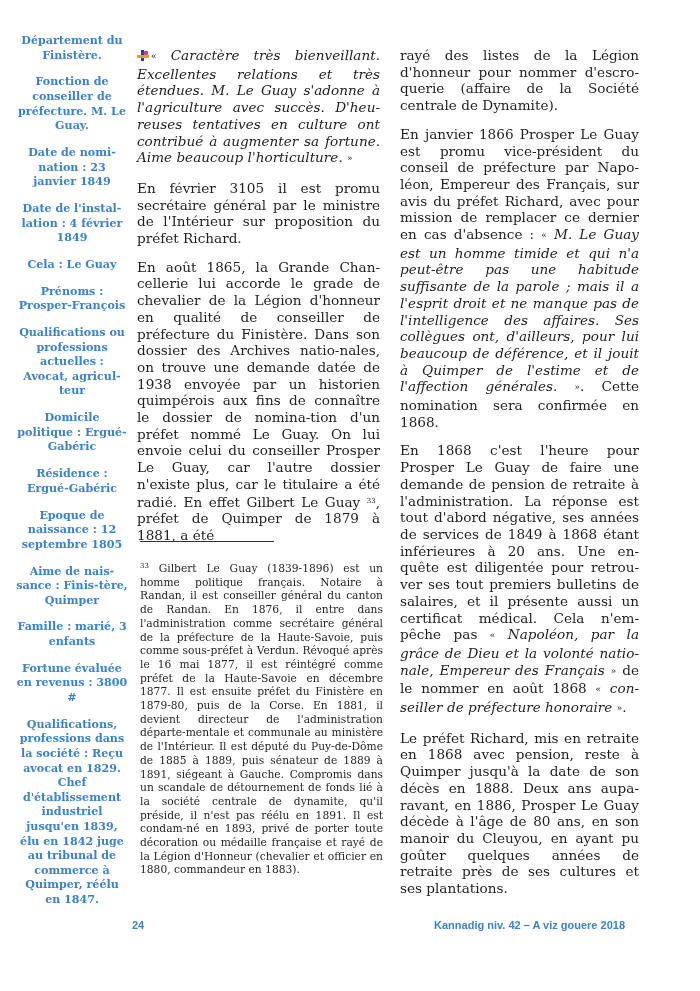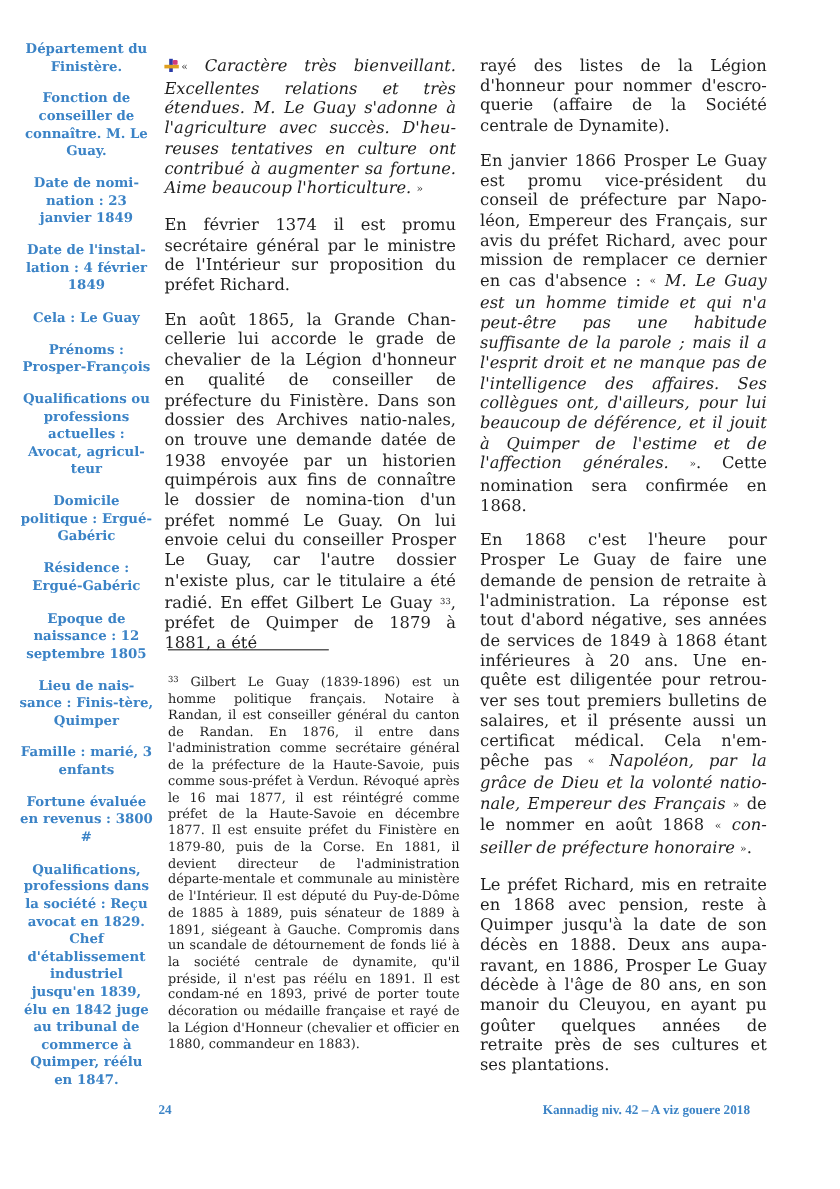--- a/index.html
+++ b/index.html
@@ -14,49 +14,49 @@
   .col p { margin: 12px 0 12px 0; }
   .quote { font-style: italic; }
   .guil { font-style: normal; font-size: 9px; position: relative; top: -1px; }
   .logo-icon { display: inline-block; width: 12px; height: 11px; position: relative; vertical-align: -1px; margin-right: 2px; }
   .logo-icon .v { position: absolute; left: 4px; top: 0; width: 3px; height: 11px; background: #2b3ba8; }
   .logo-icon .h { position: absolute; left: 0; top: 5px; width: 12px; height: 3px; background: #e0a020; }
   .logo-icon .d { position: absolute; left: 7px; top: 1px; width: 4px; height: 4px; background: #d23a7a; border-radius: 1px; }
   .fn-rule { position: absolute; left: 140px; top: 541px; width: 134px; border-top: 1px solid #333; }
   .footnote { position: absolute; left: 140px; top: 560px; width: 243px; font-size: 10.7px; line-height: 13.7px; text-align: justify; }
   .footnote sup, .col sup { font-size: 7px; vertical-align: 4px; }
-  .footer { position: absolute; top: 919px; font-family: Liberation Serif, serif; font-weight: bold; color: #3b83c6; font-size: 11px; }
+  .footer { position: absolute; top: 919px; font-family: Liberation Sans, sans-serif; font-weight: bold; color: #3b83c6; font-size: 11px; }
   .footer-left { left: 132px; }
   .footer-right { right: 75px; }
 </style>
 </head>
 <body>
 
 <div class="sidebar">
   <div class="side-item">Département du Finistère.</div>
-  <div class="side-item">Fonction de conseiller de connaître. M. Le Guay.</div>
+  <div class="side-item">Fonction de conseiller de préfecture. M. Le Guay.</div>
   <div class="side-item">Date de nomi-nation : 23 janvier 1849</div>
   <div class="side-item">Date de l'instal-lation : 4 février 1849</div>
   <div class="side-item">Cela : Le Guay</div>
   <div class="side-item">Prénoms : Prosper-François</div>
   <div class="side-item">Qualifications ou professions actuelles : Avocat, agricul-teur</div>
   <div class="side-item">Domicile politique : Ergué-Gabéric</div>
   <div class="side-item">Résidence : Ergué-Gabéric</div>
   <div class="side-item">Epoque de naissance : 12 septembre 1805</div>
-  <div class="side-item">Lieu de nais-sance : Finis-tère, Quimper</div>
+  <div class="side-item">Aime de nais-sance : Finis-tère, Quimper</div>
   <div class="side-item">Famille : marié, 3 enfants</div>
   <div class="side-item">Fortune évaluée en revenus : 3800 #</div>
   <div class="side-item">Qualifications, professions dans la société : Reçu avocat en 1829. Chef d'établissement industriel jusqu'en 1839, élu en 1842 juge au tribunal de commerce à Quimper, réélu en 1847.</div>
 </div>
 
 <div class="col col-mid">
   <p class="quote">
     <span class="logo-icon"><span class="v"></span><span class="h"></span><span class="d"></span></span><span class="guil">«</span><span> Caractère très bienveillant. Excellentes relations et très étendues. M. Le Guay s'adonne à l'agriculture avec succès. D'heu-reuses tentatives en culture ont contribué à augmenter sa fortune. Aime beaucoup l'horticulture. </span><span class="guil">»</span>
   </p>
-  <p>En février 1374 il est promu secrétaire général par le ministre de l'Intérieur sur proposition du préfet Richard.</p>
+  <p>En février 3105 il est promu secrétaire général par le ministre de l'Intérieur sur proposition du préfet Richard.</p>
   <p><span>En août 1865, la Grande Chan-cellerie lui accorde le grade de chevalier de la Légion d'honneur en qualité de conseiller de préfecture du Finistère. Dans son dossier des Archives natio-nales, on trouve une demande datée de 1938 envoyée par un historien quimpérois aux fins de connaître le dossier de nomina-tion d'un préfet nommé Le Guay. On lui envoie celui du conseiller Prosper Le Guay, car l'autre dossier n'existe plus, car le titulaire a été radié. En effet Gilbert Le Guay </span><sup>33</sup><span>, préfet de Quimper de 1879 à 1881, a été</span></p>
 </div>
 
 <div class="fn-rule"></div>
 
 <div class="footnote">
   <sup>33</sup><span> Gilbert Le Guay (1839-1896) est un homme politique français. Notaire à Randan, il est conseiller général du canton de Randan. En 1876, il entre dans l'administration comme secrétaire général de la préfecture de la Haute-Savoie, puis comme sous-préfet à Verdun. Révoqué après le 16 mai 1877, il est réintégré comme préfet de la Haute-Savoie en décembre 1877. Il est ensuite préfet du Finistère en 1879-80, puis de la Corse. En 1881, il devient directeur de l'administration départe-mentale et communale au ministère de l'Intérieur. Il est député du Puy-de-Dôme de 1885 à 1889, puis sénateur de 1889 à 1891, siégeant à Gauche. Compromis dans un scandale de détournement de fonds lié à la société centrale de dynamite, qu'il préside, il n'est pas réélu en 1891. Il est condam-né en 1893, privé de porter toute décoration ou médaille française et rayé de la Légion d'Honneur (chevalier et officier en 1880, commandeur en 1883).</span>
 </div>
 
 <div class="col col-right">

